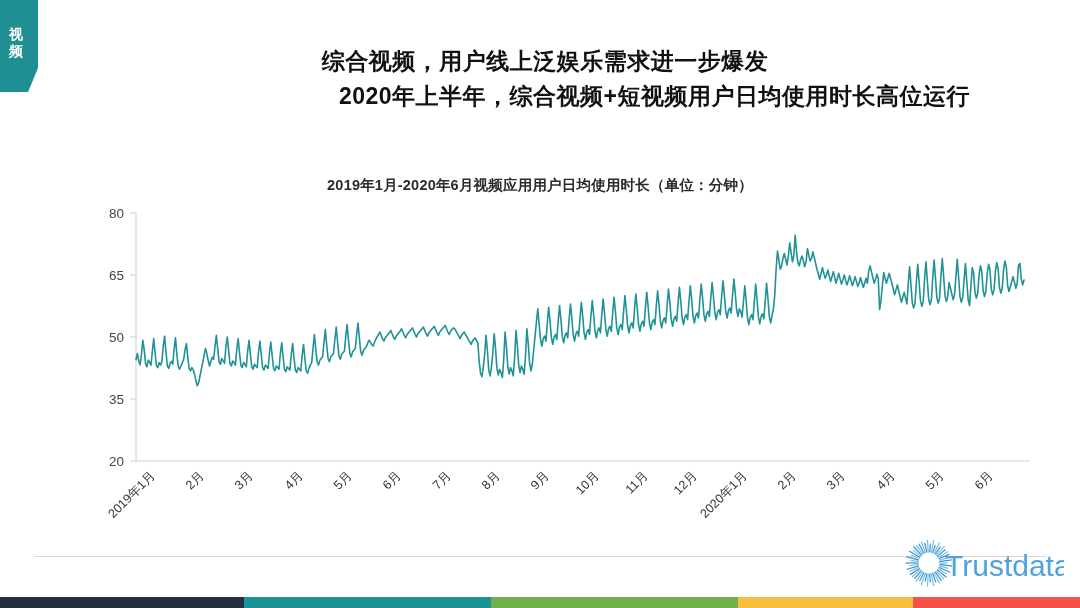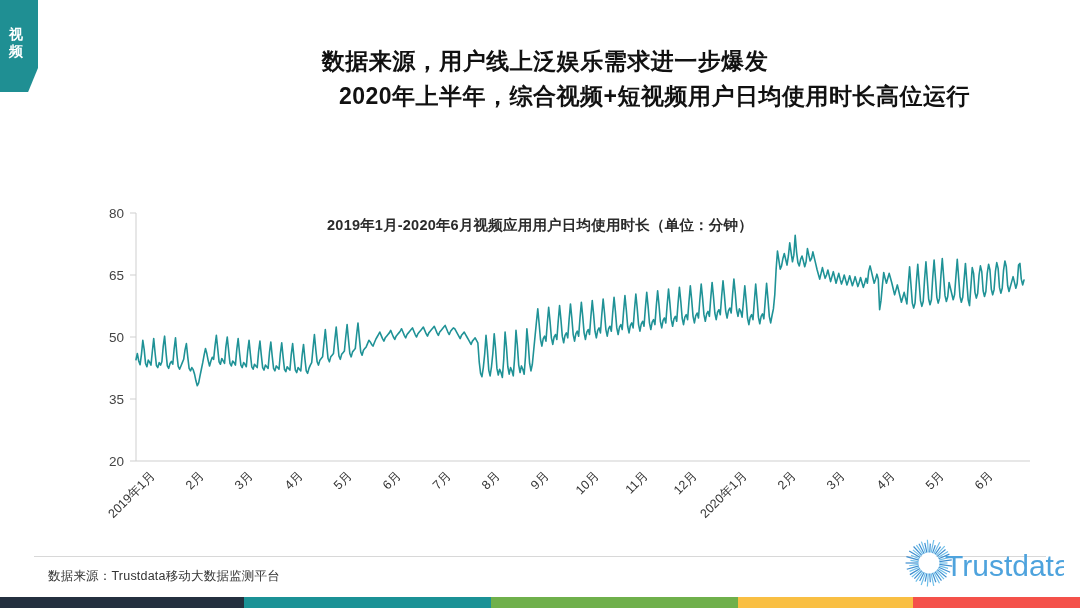--- a/index.html
+++ b/index.html
@@ -28,21 +28,21 @@
   .title-wrap{
     position:absolute;left:120px;top:44px;width:850px;text-align:center;
     color:#111;
   }
   .title-line1{font-size:23px;font-weight:bold;letter-spacing:.5px;line-height:1.5;}
   .title-line2{font-size:23px;font-weight:bold;letter-spacing:.5px;line-height:1.5;text-align:right;}
 
   
   .chart-title{
     position:absolute;left:0;right:0;top:176px;text-align:center;
-    font-size:14.5px;font-weight:bold;color:#2b2b2b;letter-spacing:.2px;margin-top:40px;
+    font-size:14.5px;font-weight:bold;color:#2b2b2b;letter-spacing:.2px;
   }
   .chart-area{position:absolute;left:14px;top:200px;width:1080px;height:270px;}
   .chart-area svg{display:block;}
 
   .xlabels{position:absolute;left:0;top:462px;width:1080px;height:80px;}
   .xlabel{
     position:absolute;font-size:12.5px;color:#333;white-space:nowrap;
     transform-origin:right top;transform:rotate(-45deg);
     text-align:right;
   }
@@ -64,21 +64,21 @@
 <div id="slide">
 
   <div class="ribbon" style="background: rgb(31, 143, 147);">
     <div class="rtext">
       <span>视</span>
       <span>频</span>
     </div>
   </div>
 
   <div class="title-wrap">
-    <div class="title-line1">数据来源，用户线上泛娱乐需求进一步爆发</div>
+    <div class="title-line1">综合视频，用户线上泛娱乐需求进一步爆发</div>
     <div class="title-line2">2020年上半年，综合视频+短视频用户日均使用时长高位运行</div>
   </div>
 
   <div class="chart-title">2019年1月-2020年6月视频应用用户日均使用时长（单位：分钟）</div>
 
   <div class="chart-area">
     <svg id="chart-svg" width="1080" height="270" viewBox="0 0 1080 270">
       <g id="y-axis-group">
           <line x1="122" x2="122" y1="13" y2="261" stroke="#cfcfcf" stroke-width="1"></line>
           <line x1="116" x2="122" y1="13" y2="13" stroke="#cfcfcf" stroke-width="1"></line>
@@ -114,21 +114,20 @@
       <div class="xlabel" style="left: 489.333px; top: 6px; width: 200px;">12月</div>
       <div class="xlabel" style="left: 538.667px; top: 6px; width: 200px;">2020年1月</div>
       <div class="xlabel" style="left: 588px; top: 6px; width: 200px;">2月</div>
       <div class="xlabel" style="left: 637.333px; top: 6px; width: 200px;">3月</div>
       <div class="xlabel" style="left: 686.667px; top: 6px; width: 200px;">4月</div>
       <div class="xlabel" style="left: 736px; top: 6px; width: 200px;">5月</div>
       <div class="xlabel" style="left: 785.333px; top: 6px; width: 200px;">6月</div>
     </div>
 
   <div class="footer-rule"></div>
-  <div class="source">数据来源：Trustdata移动大数据监测平台</div>
 
   <div class="logo">
     <svg width="166" height="58" viewBox="0 0 166 58">
       <g id="sunburst">
           <line x1="41.50" y1="29.00" x2="49.50" y2="29.00" stroke="#6fc0ea" stroke-width="1.2"></line>
           <line x1="41.40" y1="30.43" x2="54.24" y2="32.19" stroke="#3f8fd0" stroke-width="1.2"></line>
           <line x1="41.11" y1="31.83" x2="50.04" y2="34.34" stroke="#6fc0ea" stroke-width="1.2"></line>
           <line x1="40.63" y1="33.18" x2="52.21" y2="38.21" stroke="#3f8fd0" stroke-width="1.2"></line>
           <line x1="39.97" y1="34.46" x2="48.92" y2="39.90" stroke="#6fc0ea" stroke-width="1.2"></line>
           <line x1="39.14" y1="35.63" x2="48.45" y2="43.19" stroke="#3f8fd0" stroke-width="1.2"></line>

